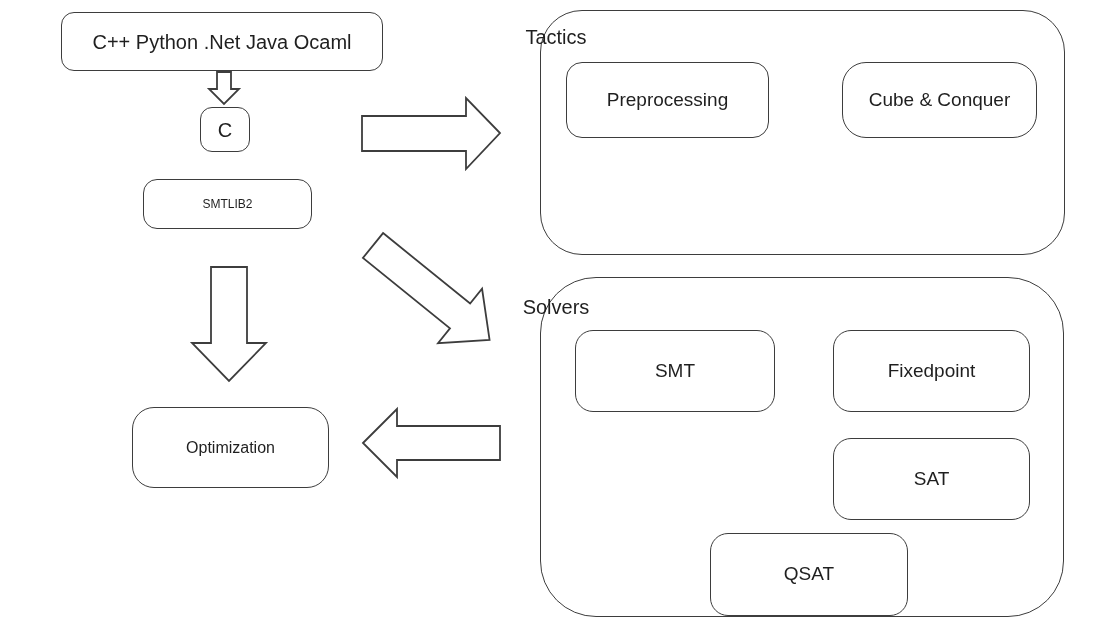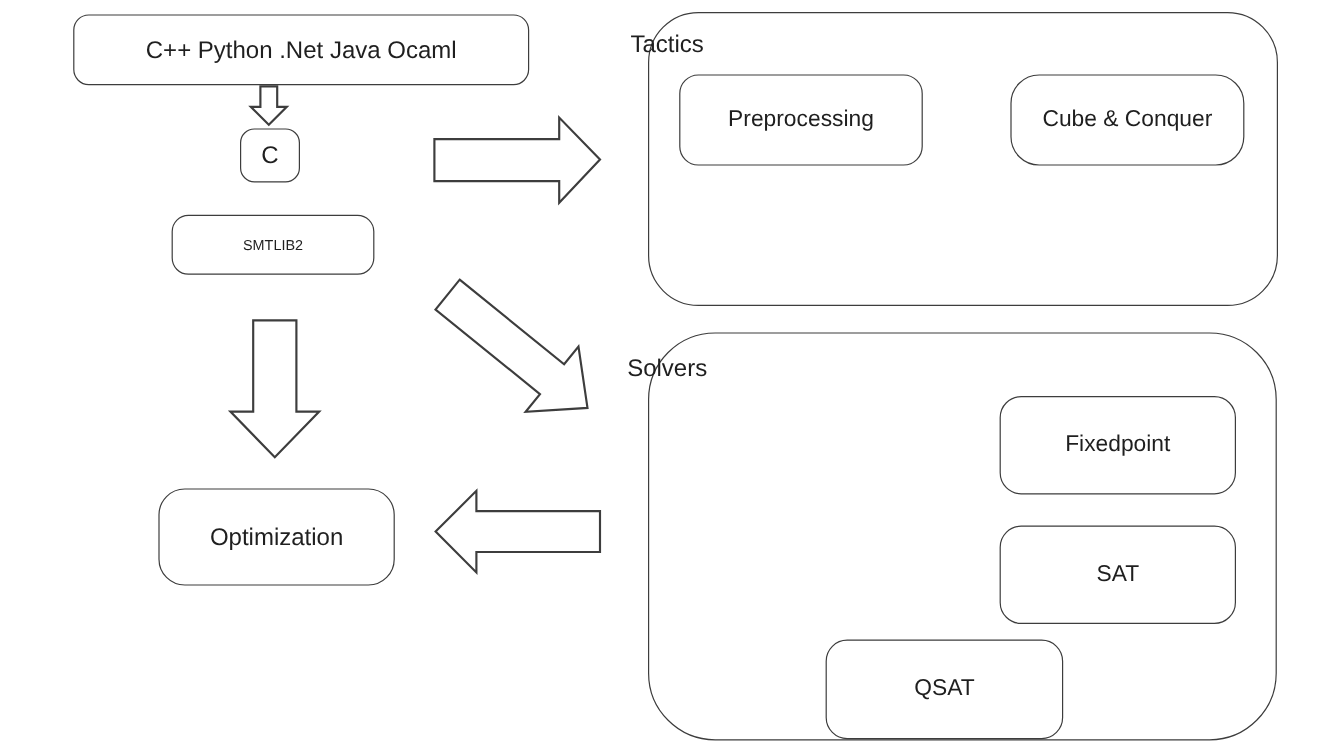--- a/index.html
+++ b/index.html
@@ -43,38 +43,38 @@
     border:1.5px solid var(--line);
     background:#ffffff;
   }
   .group-title{
     position:absolute;
     left:0;right:0;
     text-align:center;
     font-size:20px;
   }
   
-  .api          {left:61px;  top:12px;  width:380px; height:59px; border-radius:13px; font-size:20px;}
+  .api          {left:61px;  top:12px;  width:322px; height:59px; border-radius:13px; font-size:20px;}
   .cbox         {left:200px; top:107px; width:50px;  height:45px; border-radius:12px; font-size:20px;}
   .smtlib2      {left:143px; top:179px; width:169px; height:50px; border-radius:14px; font-size:12px;}
-  .optimization {left:132px; top:407px; width:197px; height:81px; border-radius:22px; font-size:20px;}
+  .optimization {left:132px; top:407px; width:197px; height:81px; border-radius:22px; font-size:16px;}
   
   .tactics      {left:540px; top:10px;  width:525px; height:245px; border-radius:42px;}
   .tactics-title{top:26px;}
   .preprocessing{left:566px; top:62px;  width:203px; height:76px; border-radius:16px;}
   .cube         {left:842px; top:62px;  width:195px; height:76px; border-radius:24px;}
   .tacticals    {left:563px; top:154px; width:474px; height:81px; border-radius:20px;}
   
   .solvers      {left:540px; top:277px; width:524px; height:340px; border-radius:56px;}
   .solvers-title{top:296px;}
   .smt          {left:575px; top:330px; width:200px; height:82px; border-radius:18px;}
   .fixedpoint   {left:833px; top:330px; width:197px; height:82px; border-radius:18px;}
   .nlsat        {left:575px; top:438px; width:200px; height:82px; border-radius:18px;}
   .sat          {left:833px; top:438px; width:197px; height:82px; border-radius:18px;}
-  .qsat         {left:688px; top:533px; width:198px; height:83px; border-radius:18px;}
+  .qsat         {left:710px; top:533px; width:198px; height:83px; border-radius:18px;}
 </style>
 </head>
 <body>
 
 <div class="canvas">
 
   <svg class="arrows" width="1112" height="626" viewBox="0 0 1112 626" xmlns="http://www.w3.org/2000/svg">
     <polygon points="217,72 231,72 231,89 239,89 224,104 209,89 217,89"></polygon>
     <polygon points="362,116 466,116 466,98 500,133 466,169 466,151 362,151"></polygon>
     <polygon transform="translate(373,245.5) rotate(39)" points="0,-16 112,-16 112,-35 150,0 112,35 112,16 0,16"></polygon>
@@ -90,17 +90,18 @@
 
   <div class="node optimization">Optimization</div>
 
   <div class="container tactics"></div>
   <div class="group-title tactics-title">Tactics</div>
   <div class="node preprocessing">Preprocessing</div>
   <div class="node cube">Cube &amp; Conquer</div>
 
   <div class="container solvers"></div>
   <div class="group-title solvers-title">Solvers</div>
+  <div class="node smt">SMT</div>
   <div class="node fixedpoint">Fixedpoint</div>
   <div class="node sat">SAT</div>
   <div class="node qsat">QSAT</div>
 
 </div>
 
 </body></html>

